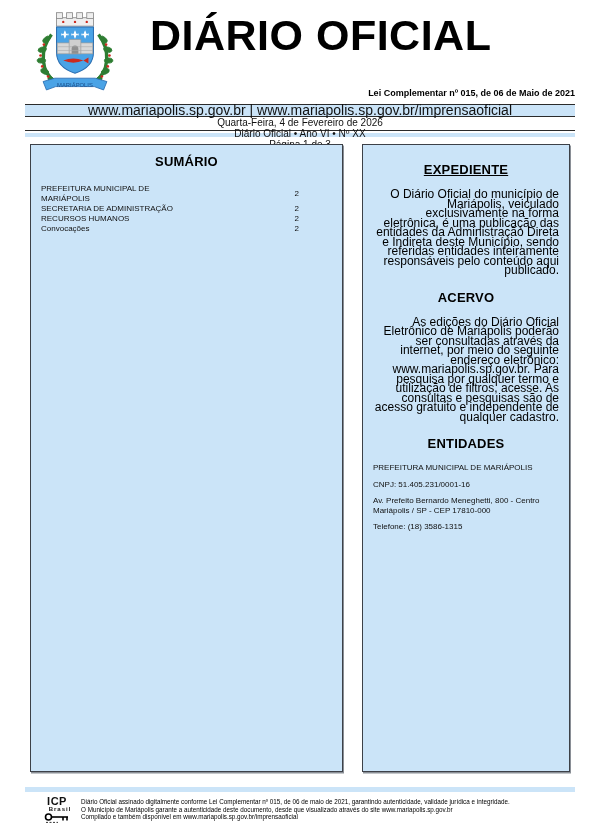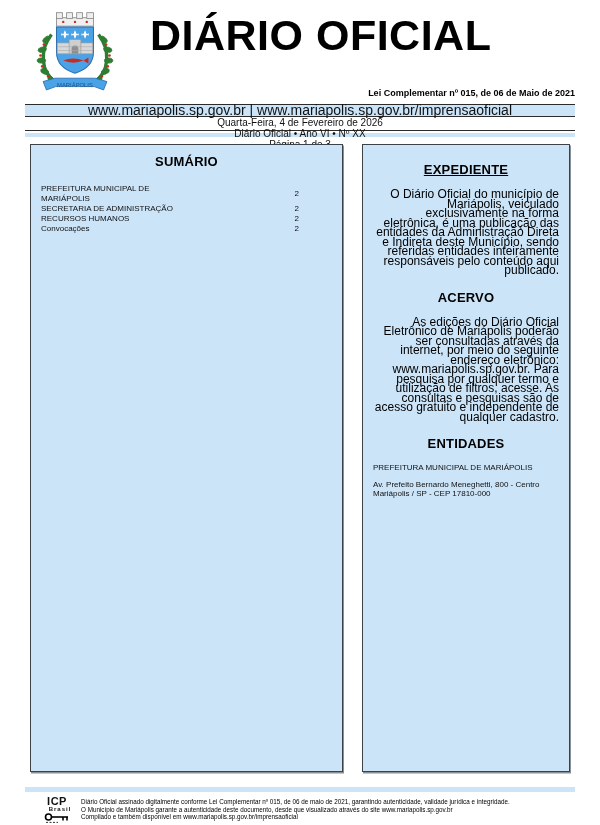--- a/index.html
+++ b/index.html
@@ -229,21 +229,23 @@
     <section class="box box-info">
       <div class="box-heading">EXPEDIENTE</div>
       <p class="info-para">O Diário Oficial do município de Mariápolis, veiculado exclusivamente na forma eletrônica, é uma publicação das entidades da Administração Direta e Indireta deste Município, sendo referidas entidades inteiramente responsáveis pelo conteúdo aqui publicado.</p>
 
       <div class="box-heading info-section-heading">ACERVO</div>
       <p class="info-para">As edições do Diário Oficial Eletrônico de Mariápolis poderão ser consultadas através da internet, por meio do seguinte endereço eletrônico: www.mariapolis.sp.gov.br. Para pesquisa por qualquer termo e utilização de filtros, acesse. As consultas e pesquisas são de acesso gratuito e independente de qualquer cadastro.</p>
 
       <div class="box-heading info-section-heading">ENTIDADES</div>
       <div class="entity-block">
         <p class="entity-line">PREFEITURA MUNICIPAL DE MARIÁPOLIS</p>
+        <p class="entity-line">CNPJ: 51.405.231/0001-16</p>
         <p class="entity-line"><span>Av. Prefeito Bernardo Meneghetti, 800 - Centro</span><br><span>Mariápolis / SP - CEP 17810-000</span></p>
+        <p class="entity-line">Telefone: (18) 3586-1315</p>
       </div>
     </section>
   </div>
 
   <div class="footer-strip"></div>
   <div class="footer">
     <div class="icp-logo">
       <div class="icp-top">ICP</div>
       <div class="icp-sub">Brasil</div>
       <svg class="icp-key" width="26" height="10" viewBox="0 0 26 10" aria-hidden="true">

